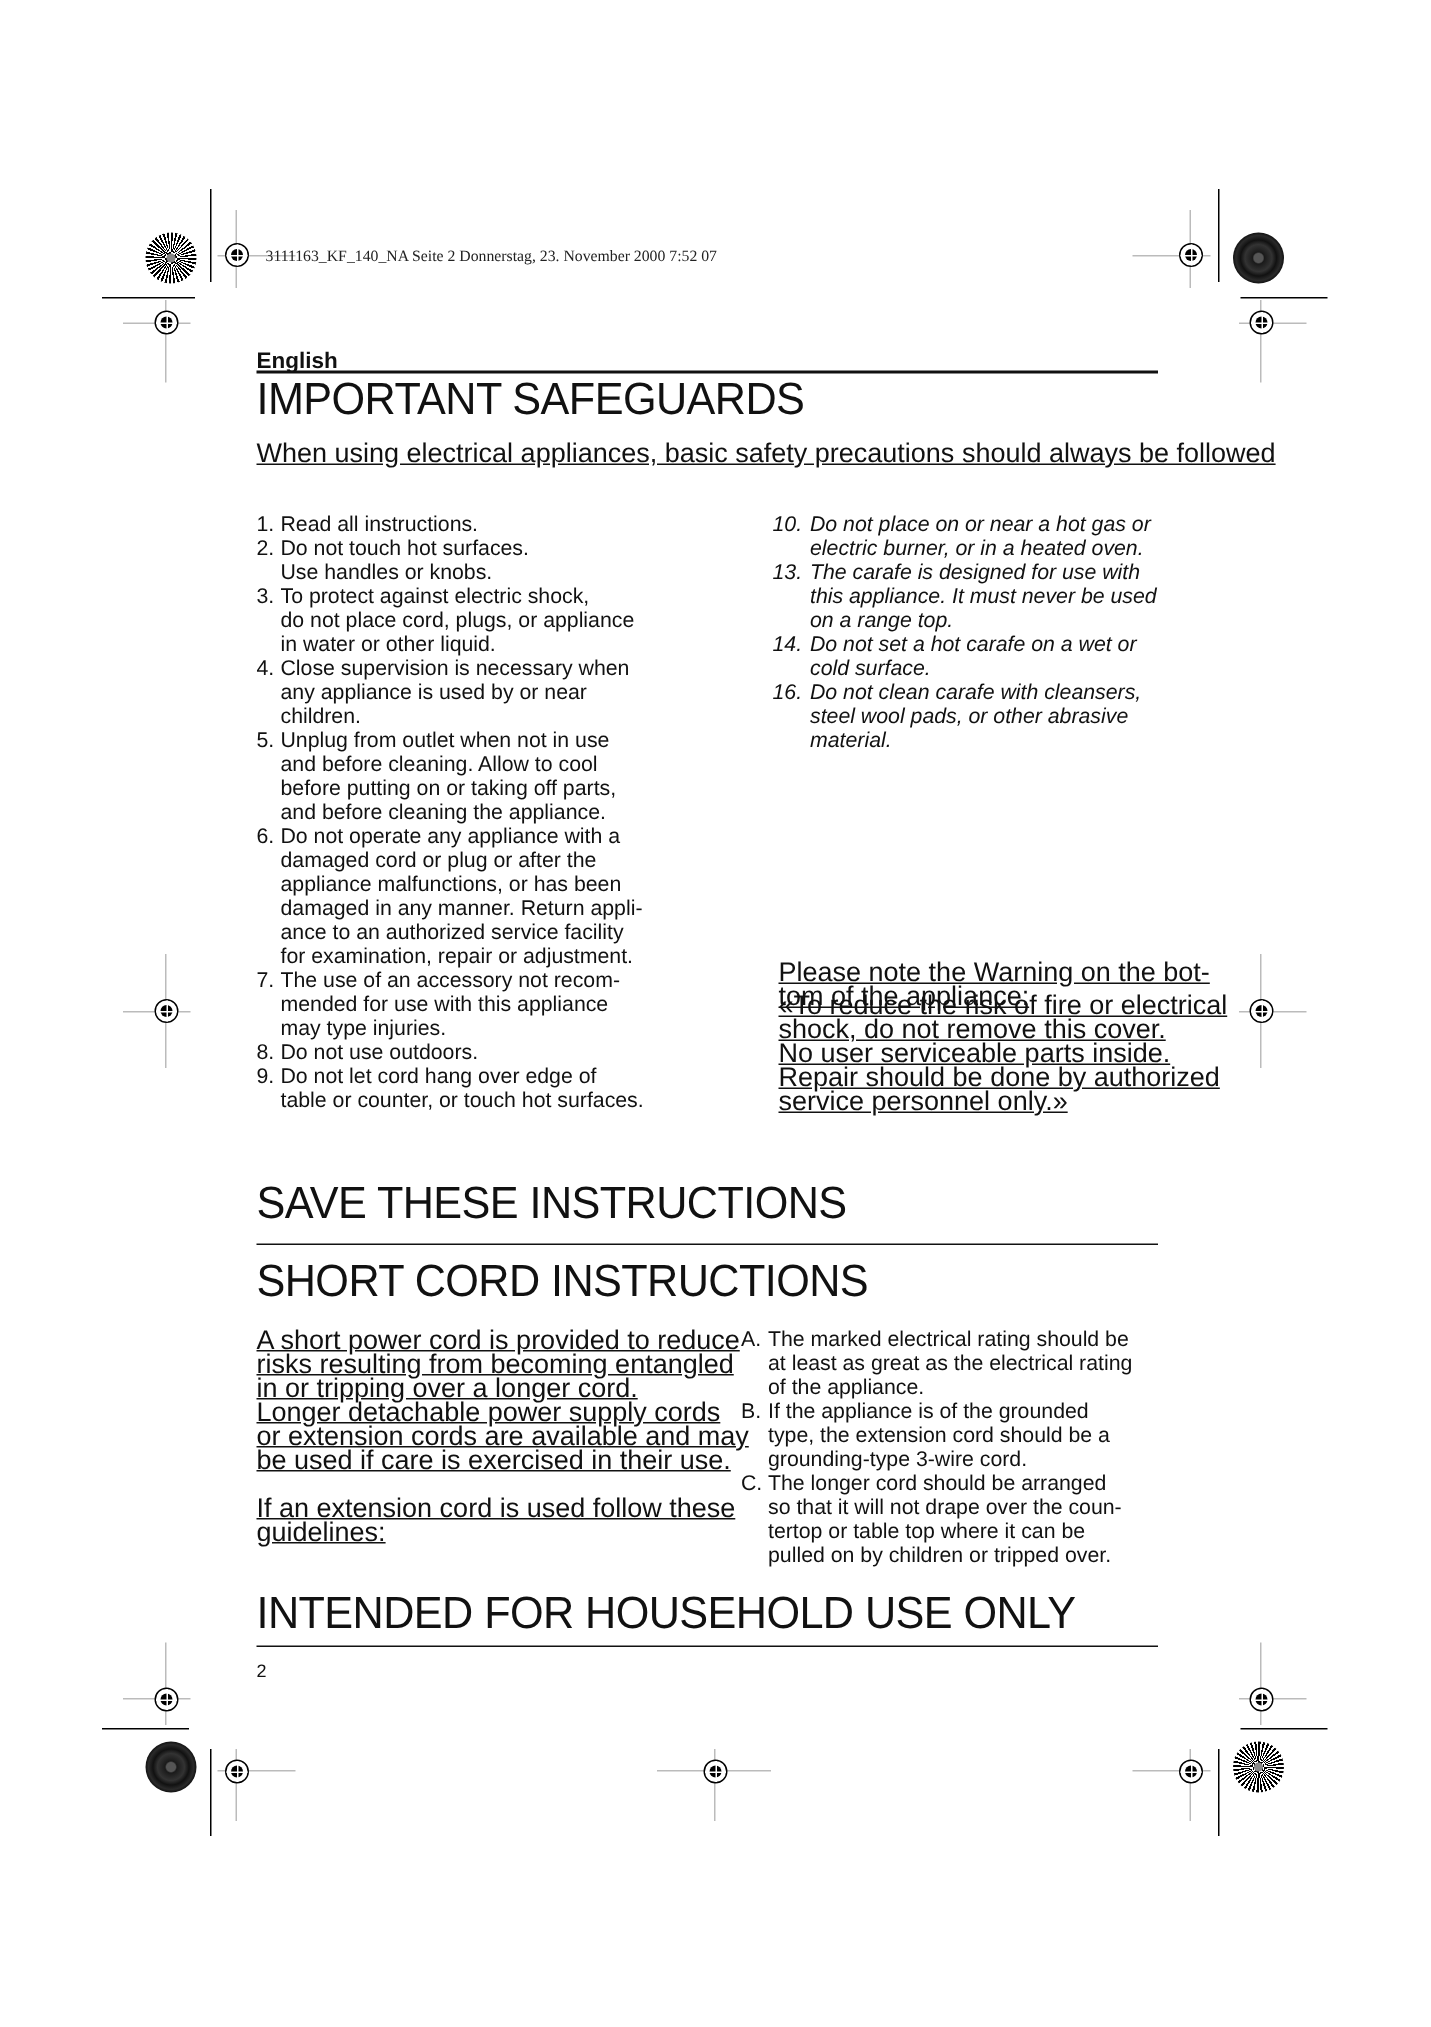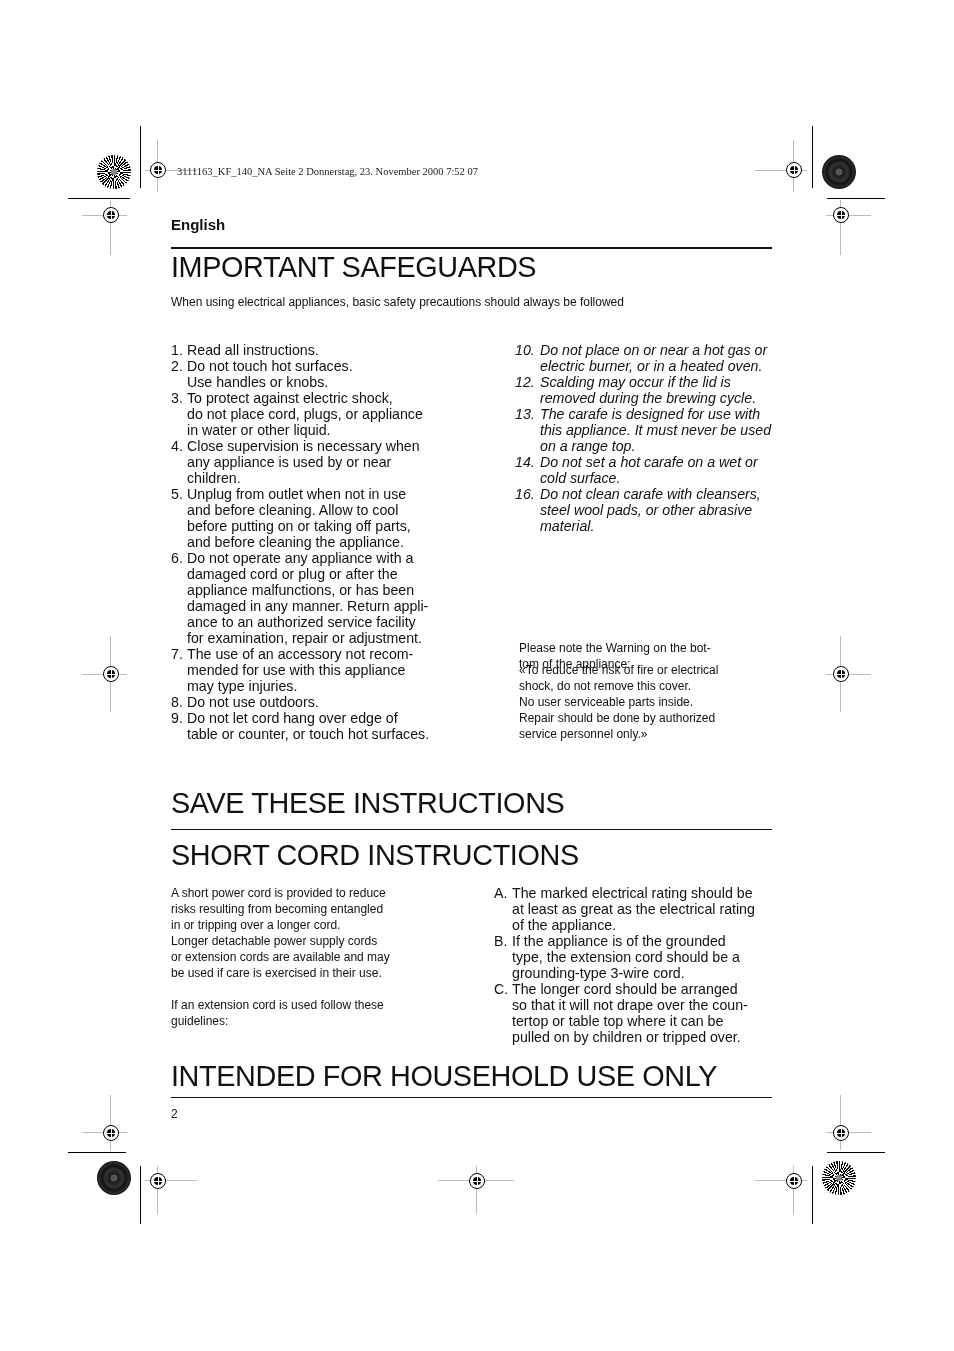--- a/index.html
+++ b/index.html
@@ -1,21 +1,21 @@
 <!DOCTYPE html>
 <html><head>
 <meta charset="utf-8">
 <style>
   html, body { margin:0; padding:0; background:#ffffff; }
   body { width:954px; height:1351px; position:relative; overflow:hidden; font-family:"Liberation Sans", sans-serif; color:#111; }
   .slug { position:absolute; left:177px; top:166px; font-family:"Liberation Serif", serif; font-size:10.5px; color:#222; white-space:nowrap; }
-  .lang { position:absolute; left:171px; top:216px; font-size:15px; font-weight:bold; }
+  .lang { position:absolute; left:171px; top:232px; font-size:15px; font-weight:bold; }
   .rule { position:absolute; left:171px; width:601px; background:#111; }
   .h1 { position:absolute; left:171px; font-size:30px; font-weight:normal; letter-spacing:-0.4px; white-space:nowrap; transform:scaleX(0.96); transform-origin:left; }
-  .p { position:absolute; font-size:12px; line-height:16px; white-space:nowrap; }
+  .p { position:absolute; font-size:18px; line-height:16px; white-space:nowrap;text-decoration:underline; }
   .list { position:absolute; margin:0; padding:0; list-style:none; font-size:14.2px; line-height:16px; }
   .list li { position:relative; white-space:nowrap; }
   .list li .num { position:absolute; left:0; top:0; }
   .list li .txt { display:block; }
   .pgnum { position:absolute; left:171px; top:1107px; font-size:12px; }
   
   .line { position:absolute; background:#000; }
   .gline { position:absolute; background:#bbb; }
   .target { position:absolute; width:14px; height:14px; border:1px solid #000; border-radius:50%; background:#fff; }
   .target::before { content:""; position:absolute; left:3px; top:3px; width:8px; height:8px; border-radius:50%; background:#000; }
@@ -174,25 +174,20 @@
       <span class="txt">table or counter, or touch hot surfaces.</span>
     </li>
   </ul>
 <ul class="list" id="right-list" style="left:515px;top:342px;font-style:italic;">
     <li style="padding-left: 25px;">
       <span class="num">10.</span>
       <span class="txt">Do not place on or near a hot gas or</span>
       <span class="txt">electric burner, or in a heated oven.</span>
     </li>
     <li style="padding-left: 25px;">
-      <span class="num">12.</span>
-      <span class="txt">Scalding may occur if the lid is</span>
-      <span class="txt">removed during the brewing cycle.</span>
-    </li>
-    <li style="padding-left: 25px;">
       <span class="num">13.</span>
       <span class="txt">The carafe is designed for use with</span>
       <span class="txt">this appliance. It must never be used</span>
       <span class="txt">on a range top.</span>
     </li>
     <li style="padding-left: 25px;">
       <span class="num">14.</span>
       <span class="txt">Do not set a hot carafe on a wet or</span>
       <span class="txt">cold surface.</span>
     </li>

